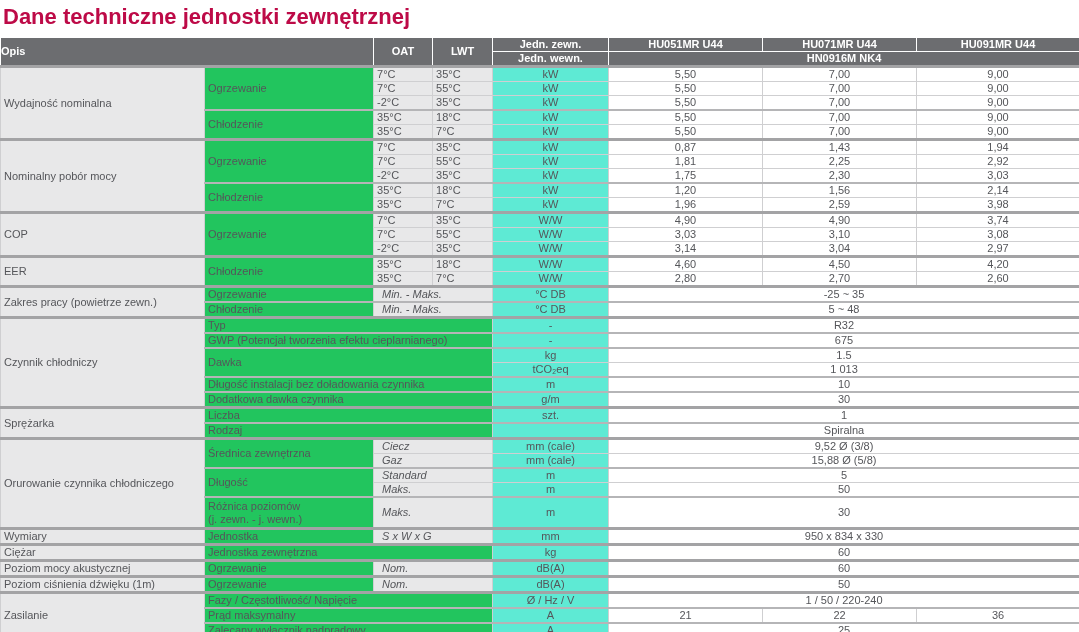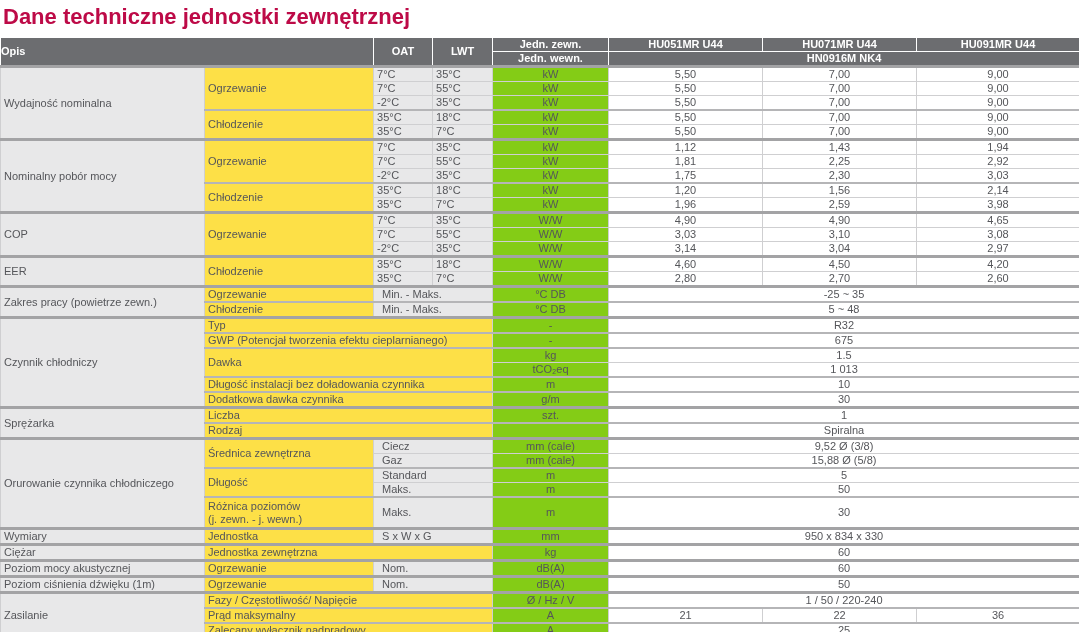--- a/index.html
+++ b/index.html
@@ -5,24 +5,24 @@
   html,body{margin:0;padding:0;background:#fff;}
   .page{width:1079px;height:632px;background:#fff;font-family:"Liberation Sans","DejaVu Sans",sans-serif;overflow:hidden;}
   .page-title{color:#bd0a47;font-size:22px;font-weight:700;padding:4px 0 7px 3px;letter-spacing:0;}
   table.spec{border-collapse:collapse;table-layout:fixed;width:1079px;font-size:11px;color:#55565a;}
   
   thead th{background:#6c6d70;color:#fff;font-weight:700;border:1px solid #fff;height:13px;padding:0 2px;font-size:11px;line-height:1.1;}
   thead th.h-opis{text-align:left;padding-left:0;}
   
   tbody td{border:1px solid #cfcfd1;height:13px;padding:0 3px;line-height:1.12;white-space:pre-line;overflow:hidden;}
   td.c-label{background:#e8e8e9;text-align:left;}
-  td.c-sub{background:#fde047;text-align:left;}
-  td.c-cond{background:#e8e8e9;text-align:left;padding-left:8px;}
+  td.c-sub{background:#22c55e;text-align:left;}
+  td.c-cond{background:#e8e8e9;text-align:left;padding-left:8px;font-style:italic;}
   td.c-temp{background:#e8e8e9;text-align:left;}
-  td.c-unit{background:#84cc16;text-align:center;}
+  td.c-unit{background:#5eead4;text-align:center;}
   td.c-val{background:#ffffff;text-align:center;}
   tr.sec td{border-top:3px solid #a3a3a5;}
   tr.grp td{border-top:2px solid #b5b5b7;}
   tr.tall td{height:29px;}
 </style>
 </head>
 <body>
 
 <div class="page">
   <div class="page-title">Dane techniczne jednostki zewnętrznej</div>
@@ -96,21 +96,21 @@
           <td class="c-val">5,50</td>
           <td class="c-val">7,00</td>
           <td class="c-val">9,00</td>
         </tr>
         <tr class="sec">
           <td class="c-label" rowspan="5">Nominalny pobór mocy</td>
           <td class="c-sub" rowspan="3">Ogrzewanie</td>
           <td class="c-temp">7°C</td>
           <td class="c-temp">35°C</td>
           <td class="c-unit">kW</td>
-          <td class="c-val">1,12</td>
+          <td class="c-val">0,87</td>
           <td class="c-val">1,43</td>
           <td class="c-val">1,94</td>
         </tr>
         <tr>
           <td class="c-temp">7°C</td>
           <td class="c-temp">55°C</td>
           <td class="c-unit">kW</td>
           <td class="c-val">1,81</td>
           <td class="c-val">2,25</td>
           <td class="c-val">2,92</td>
@@ -141,21 +141,21 @@
           <td class="c-val">3,98</td>
         </tr>
         <tr class="sec">
           <td class="c-label" rowspan="3">COP</td>
           <td class="c-sub" rowspan="3">Ogrzewanie</td>
           <td class="c-temp">7°C</td>
           <td class="c-temp">35°C</td>
           <td class="c-unit">W/W</td>
           <td class="c-val">4,90</td>
           <td class="c-val">4,90</td>
-          <td class="c-val">4,65</td>
+          <td class="c-val">3,74</td>
         </tr>
         <tr>
           <td class="c-temp">7°C</td>
           <td class="c-temp">55°C</td>
           <td class="c-unit">W/W</td>
           <td class="c-val">3,03</td>
           <td class="c-val">3,10</td>
           <td class="c-val">3,08</td>
         </tr>
         <tr>

